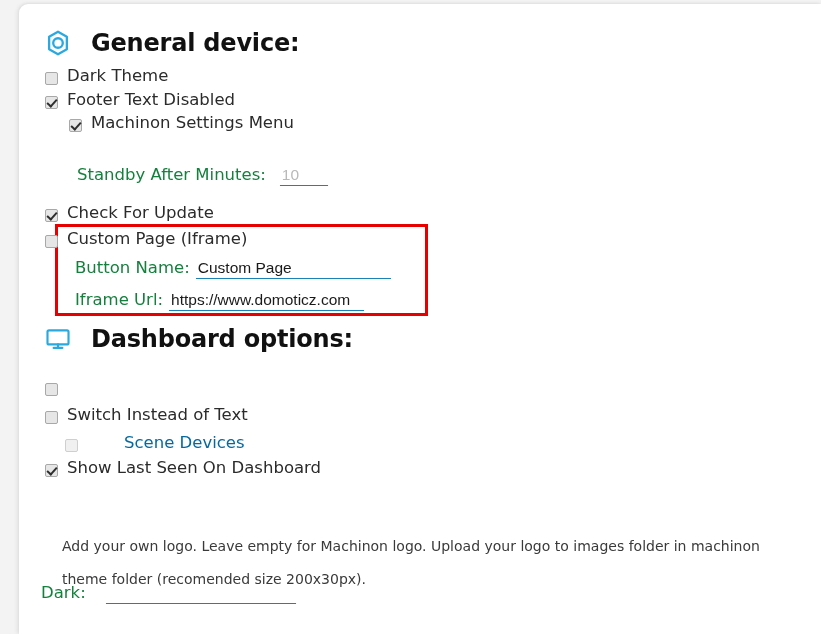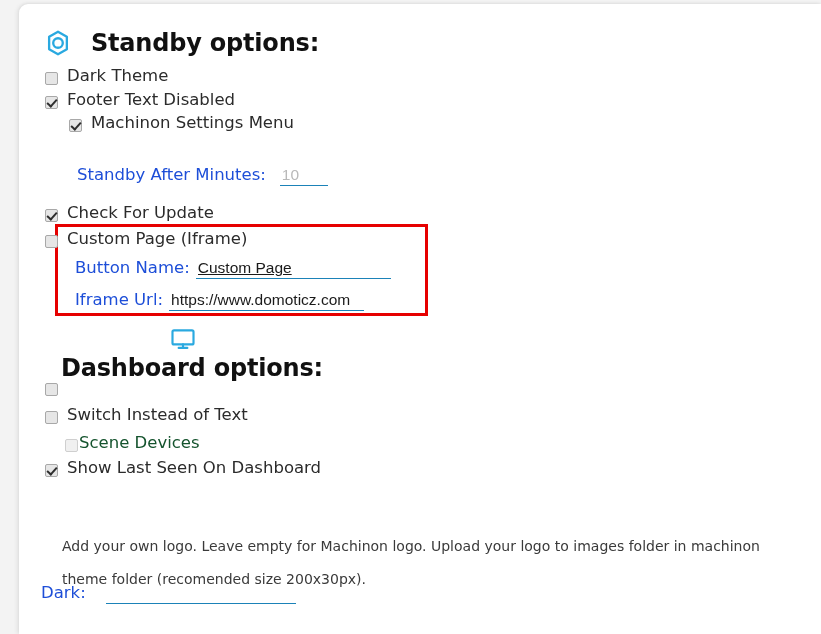--- a/index.html
+++ b/index.html
@@ -97,34 +97,35 @@
     border-color: #cfcfcf;
     background: #f0f0f0;
   }
   .cb-label {
     font-size: 16.5px;
     color: #2b2b2b;
     margin-left: 9px;
     line-height: 1;
   }
   .cb-label.dim {
-    color: #14532d;
+    color: #0369a1;
     margin-left: 1px;
+    padding-left: 45px;
   }
 
   
   .field-row {
     position: absolute;
     display: flex;
     align-items: baseline;
     white-space: nowrap;
   }
   .field-label {
     font-size: 16.5px;
-    color: #1d4ed8;
+    color: #15803d;
   }
   .field-input {
     font-family: "Liberation Sans", sans-serif;
     font-size: 15.5px;
     color: #1a1a1a;
     border: none;
     border-bottom: 1.6px solid #1b82b8;
     background: transparent;
     outline: none;
     padding: 0 2px 2px 2px;
@@ -167,21 +168,21 @@
 <div id="settings-card">
   <div class="card-inner">
 
     <div class="section-head" style="left:24px; top:24px;">
       <span class="head-icon">
         <svg width="28" height="28" viewBox="0 0 24 24" fill="none" stroke="#2aa9e0" stroke-width="2" stroke-linejoin="round">
           <path d="M12 2.4 L19.6 6.6 L19.6 17.4 L12 21.6 L4.4 17.4 L4.4 6.6 Z"></path>
           <circle cx="12" cy="12" r="4.1"></circle>
         </svg>
       </span>
-      <span class="head-text">Standby options:</span>
+      <span class="head-text">General device:</span>
     </div>
 
     <div class="cb-row" style="left:26px; top:64px;">
       <span class="cb"></span>
       <span class="cb-label">Dark Theme</span>
     </div>
 
     <div class="cb-row" style="left:26px; top:88px;">
       <span class="cb checked"></span>
       <span class="cb-label">Footer Text Disabled</span>
@@ -205,29 +206,29 @@
 
     <div id="annotation-box"></div>
 
     <div class="cb-row" style="left:26px; top:227px;">
       <span class="cb"></span>
       <span class="cb-label">Custom Page (Iframe)</span>
     </div>
 
     <div class="field-row" style="left:56px; top:254px;">
       <span class="field-label">Button Name:</span>
-      <input class="field-input" type="text" style="width: 195px; text-decoration: underline;" value="Custom Page">
+      <input class="field-input" type="text" style="width: 195px;" value="Custom Page">
     </div>
 
     <div class="field-row" style="left:56px; top:286px;">
       <span class="field-label">Iframe Url:</span>
       <input class="field-input" type="text" style="width: 195px;" value="https://www.domoticz.com">
     </div>
 
-    <div class="section-head" style="left:24px; top:320px;flex-direction:column;">
+    <div class="section-head" style="left:24px; top:320px;">
       <span class="head-icon">
         <svg width="26" height="26" viewBox="0 0 24 24" fill="none" stroke="#2aa9e0" stroke-width="2" stroke-linejoin="round" stroke-linecap="round">
           <rect x="2.3" y="4" width="19.4" height="13" rx="1.4"></rect>
           <line x1="12" y1="17" x2="12" y2="20"></line>
           <line x1="8" y1="20.2" x2="16" y2="20.2"></line>
         </svg>
       </span>
       <span class="head-text">Dashboard options:</span>
     </div>
 

